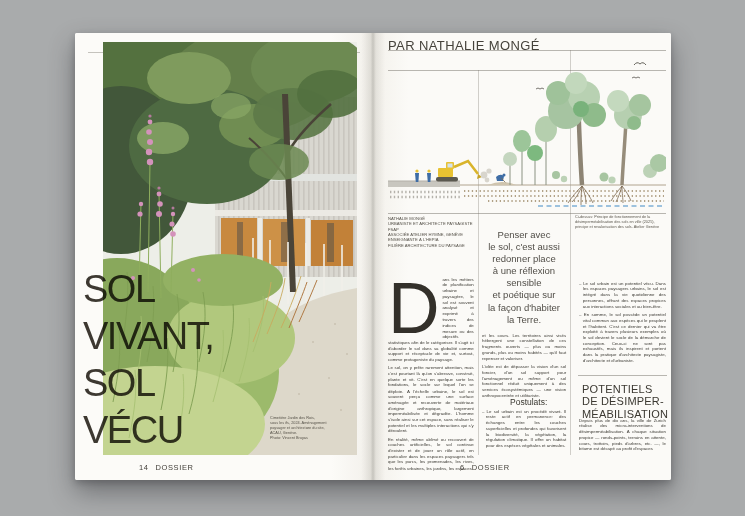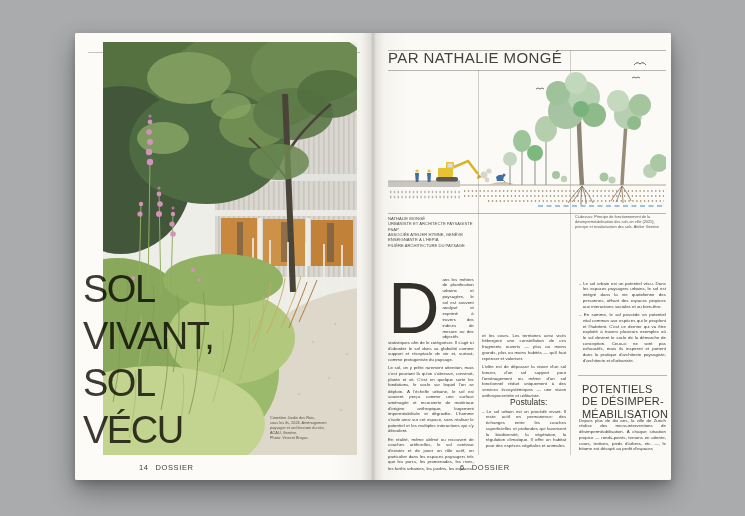--- a/index.html
+++ b/index.html
@@ -20,21 +20,21 @@
   .photo svg{display:block;}
   .big-title{position:absolute;left:8px;top:233px;margin:0;font-size:38px;line-height:47px;
              letter-spacing:-1.5px;font-weight:400;color:#2e2a22;white-space:pre-line;
              mix-blend-mode:multiply;opacity:.93;z-index:5;}
   .photo-caption{position:absolute;left:195px;top:383px;width:132px;font-size:8px;line-height:1.28;
                  color:#57534a;transform:scale(.48);transform-origin:0 0;white-space:pre-line;z-index:4;}
   .folio{position:absolute;top:430px;font-size:7.5px;letter-spacing:.6px;color:#44413b;}
   .folio .num{margin-right:7px;}
   .folio-left{left:64px;} .folio-right{left:87px;}
   
-  .kicker{position:absolute;left:15px;top:16px;font-size:15px;letter-spacing:.4px;color:#45423b;}
+  .kicker{position:absolute;left:15px;top:5px;font-size:13px;letter-spacing:.4px;color:#45423b;}
   .bird-top{position:absolute;left:260px;top:21px;}
   .illu{position:absolute;left:15px;top:38px;width:278px;height:142px;}
   .t-tiny{font-size:8px;line-height:1.3;transform-origin:0 0;color:#3b3933;}
   .bio{position:absolute;left:15px;top:183px;width:164px;transform:scale(.52);white-space:pre-line;color:#534f47;}
   .cap-right{position:absolute;left:202px;top:182px;width:192px;transform:scale(.48);white-space:pre-line;color:#5b574e;}
   .quote{position:absolute;left:106px;top:196px;width:90px;text-align:center;font-size:9.5px;
          line-height:12.1px;color:#514e48;white-space:pre-line;}
   .col{position:absolute;text-align:justify;transform:scale(.55);transform-origin:0 0;color:#3b3933;}
   .col p{margin:0 0 .65em 0;}
   .col .hang{text-indent:-7px;padding-left:7px;}
@@ -311,20 +311,28 @@
 
       <div class="t-tiny bio">NATHALIE MONGÉ
 URBANISTE ET ARCHITECTE PAYSAGISTE FSAP
 ASSOCIÉE ATELIER HYMNE, GENÈVE
 ENSEIGNANTE À L'HEPIA
 FILIÈRE ARCHITECTURE DU PAYSAGE</div>
       <div class="t-tiny cap-right">Ci-dessus: Principe de fonctionnement de la
 désimperméabilisation des sols en ville (2025),
 principe et revalorisation des sols. Atelier Genève</div>
 
+      <div class="quote">Penser avec
+le sol, c'est aussi
+redonner place
+à une réflexion
+sensible
+et poétique sur
+la façon d'habiter
+la Terre.</div>
 
       <div class="col t-tiny col1">
         <p><span class="dropcap">D</span><span>ans les métiers de planification urbaine et paysagère, le sol est souvent analysé et exprimé à travers des indices de mesure ou des objectifs statistiques afin de le catégoriser. Il s'agit ici d'aborder le sol dans sa globalité comme support et réceptacle de vie et, surtout, comme protagoniste du paysage.</span></p>
         <p>Le sol, on y prête rarement attention, mais c'est pourtant là qu'on s'abreuve, construit, plante et vit. C'est en quelque sorte les fondations, le socle sur lequel l'on se déploie. À l'échelle urbaine, le sol est souvent perçu comme une surface aménagée et recouverte de matériaux d'origine anthropique, largement imperméabilisée et dégradée. L'homme s'isole ainsi sur cet espace, sans réaliser le potentiel et les multiples interactions qui s'y déroulent.</p>
         <p>En réalité, même abîmé ou recouvert de couches artificielles, le sol continue d'exister et de jouer un rôle actif, en particulier dans les espaces paysagers tels que les parcs, les promenades, les rives, les forêts urbaines, les jardins, les espaces</p>
       </div>
 
       <div class="col t-tiny col2a">
         <p>et les cours. Les territoires ainsi visés hébergent une constellation de ces fragments ouverts — plus ou moins grands, plus ou moins habités — qu'il faut repenser et valoriser.</p>
         <p>L'idée est de dépasser la vision d'un sol foncier, d'un sol support pour l'aménagement ou même d'un sol fonctionnel réduit uniquement à des services écosystémiques — une vision anthropocentrée et utilitariste.</p>

